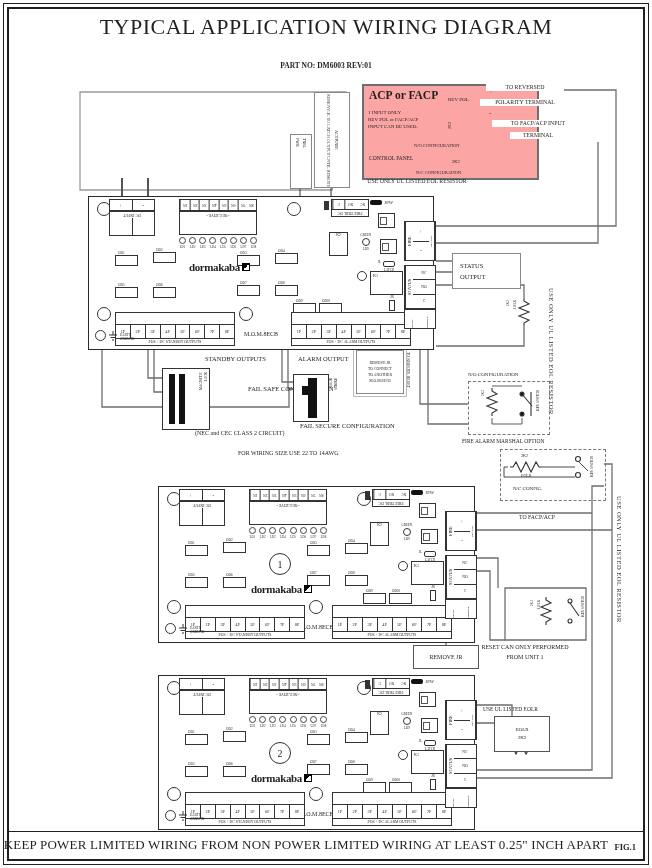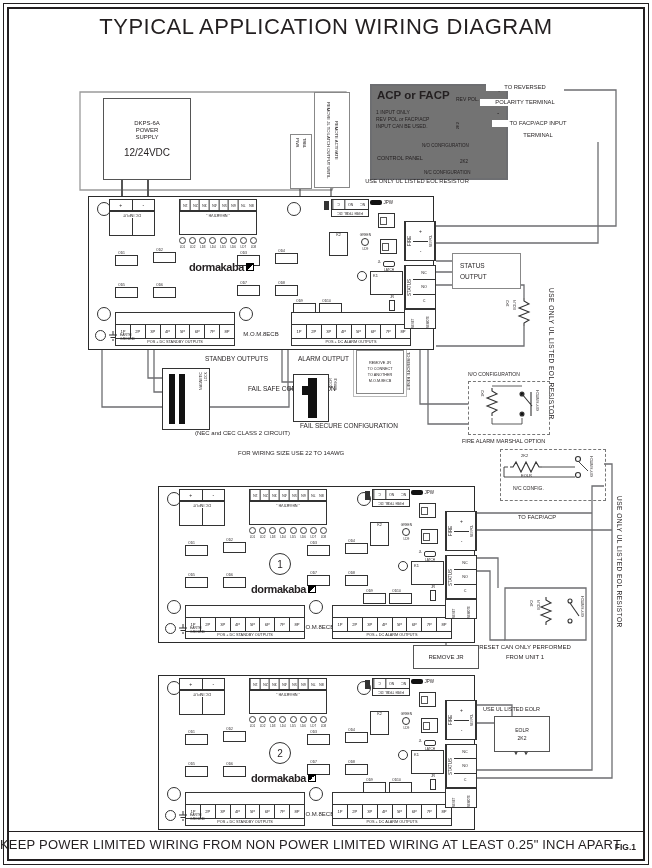--- a/index.html
+++ b/index.html
@@ -1,17 +1,17 @@
 <!DOCTYPE html>
 <html><head>
 <meta charset="utf-8">
 <style>
   html,body{margin:0;padding:0;background:#fff;}
   #page{position:relative;width:652px;height:868px;background:#fff;overflow:hidden;
-        font-family:Liberation Sans, sans-serif;color:#231f20;}
+        font-family:Liberation Serif, serif;color:#231f20;}
   .abs{position:absolute;}
   .t{position:absolute;white-space:nowrap;line-height:1.15;}
   .ctr{text-align:center;}
   .outer-frame{position:absolute;inset:3px;border:1px solid #231f20;}
   .inner-frame{position:absolute;inset:7px;border:2px solid #231f20;}
   #wires{position:absolute;left:0;top:0;z-index:1;}
   .lay{z-index:2;}
   
   .title{left:0;right:0;top:14px;font-size:22px;letter-spacing:.5px;}
   .subtitle{left:0;right:0;top:44px;font-size:12px;letter-spacing:.3px;}
@@ -22,21 +22,21 @@
   .psu .m{font-size:6px;}
   .psu .v{font-size:10px;margin-top:6px;}
   
   .jlnote{left:314px;top:92px;width:34px;height:94px;border:1.2px solid #888;background:#fff;
           display:flex;justify-content:center;align-items:center;}
   .jlnote .vt{writing-mode:vertical-lr;font-size:4.2px;text-align:center;line-height:2;}
   .tagbox{left:290px;top:134px;width:20px;height:50px;border:1px solid #888;background:#fff;
           display:flex;justify-content:center;gap:2px;padding-top:3px;}
   .tagbox span{writing-mode:vertical-lr;font-size:4px;}
   
-  .acp{left:370px;top:84px;width:134px;height:92px;border:2px solid #6d6e71;background:#737373;}
+  .acp{left:362px;top:84px;width:134px;height:92px;border:2px solid #6d6e71;background:#fca5a5;padding-left:39px;}
   .acp .ttl{left:5px;top:3px;font-size:11.5px;font-weight:bold;}
   .acp .rp{left:84px;top:11px;font-size:5px;}
   .acp .pl{left:125px;top:1px;font-size:7px;}
   .acp .mi{left:125px;top:23px;font-size:7px;}
   .acp .n1{left:4px;top:24px;font-size:5px;}
   .acp .n2{left:4px;top:31px;font-size:5px;}
   .acp .n3{left:4px;top:38px;font-size:5px;}
   .acp .noc{left:50px;top:57px;font-size:4.5px;}
   .acp .cp{left:5px;top:69px;font-size:5.5px;}
   .acp .r2{left:88px;top:73px;font-size:4.5px;}
@@ -217,27 +217,22 @@
       <path d="M546,597 v3 l5,3 -10,4 10,4 -10,4 10,4 -5,3 v3"></path>
       <circle cx="570" cy="601" r="2"></circle>
       <circle cx="570" cy="621" r="2"></circle>
       <path d="M570,603 L579,616"></path>
 
       <path d="M505,749 h3 l3,-5 5,10 5,-10 5,10 3,-5 h3"></path>
     </g>
   </svg>
 
   <div class="t ctr title lay" style="position:absolute;">TYPICAL APPLICATION WIRING DIAGRAM</div>
-
-  <div class="abs psu lay">
-    <span class="m">DKPS-6A</span>
-    <span class="m">POWER</span>
-    <span class="m">SUPPLY</span>
-    <span class="v">12/24VDC</span>
-  </div>
+  <div class="t ctr partno lay">PART NO: DM6003 REV:01</div>
+
 
   <div class="abs jlnote lay">
     <span class="vt">REMOVE JL  TO LATCH OUTPUT  UNTIL REMOTE ACTIVATE</span>
   </div>
   <div class="abs tagbox lay">
     <span>PWR</span>
     <span>TRBL</span>
   </div>
 
   <div class="abs acp lay">

